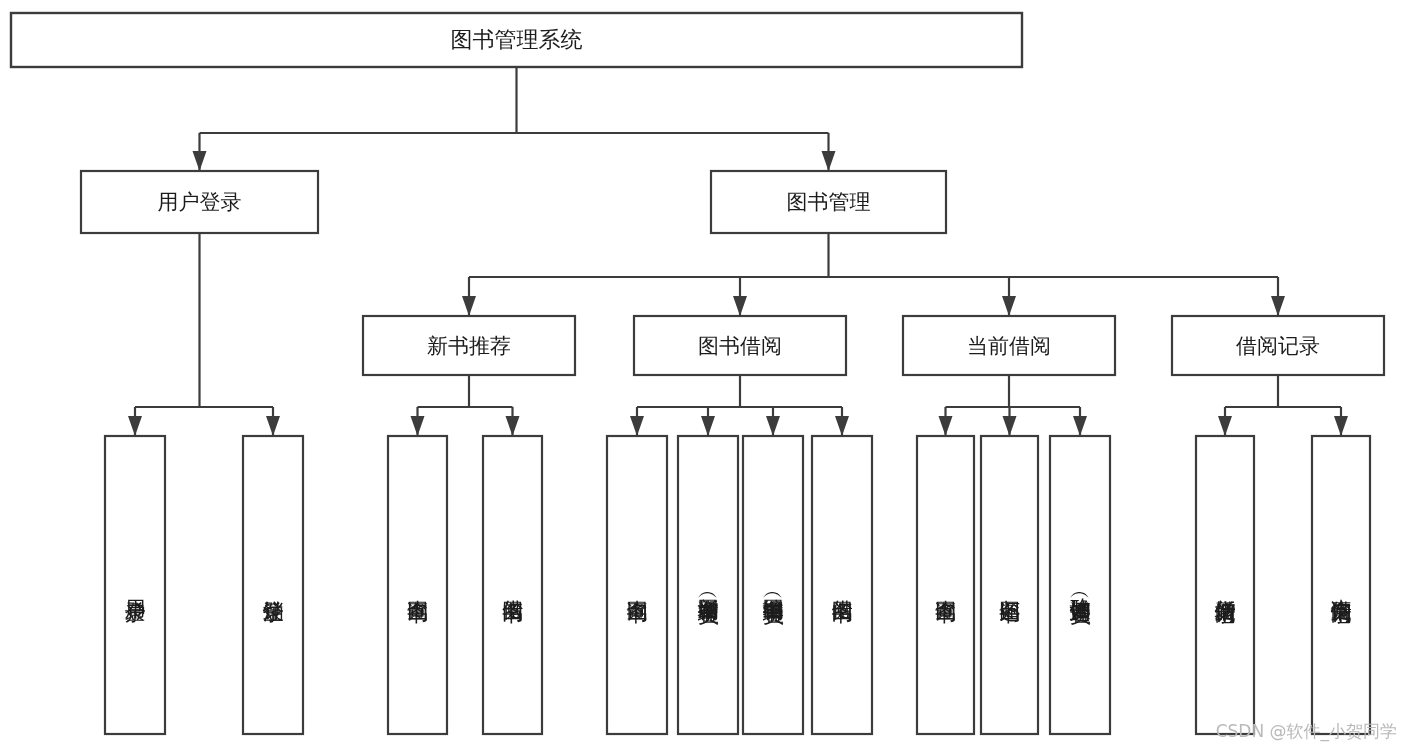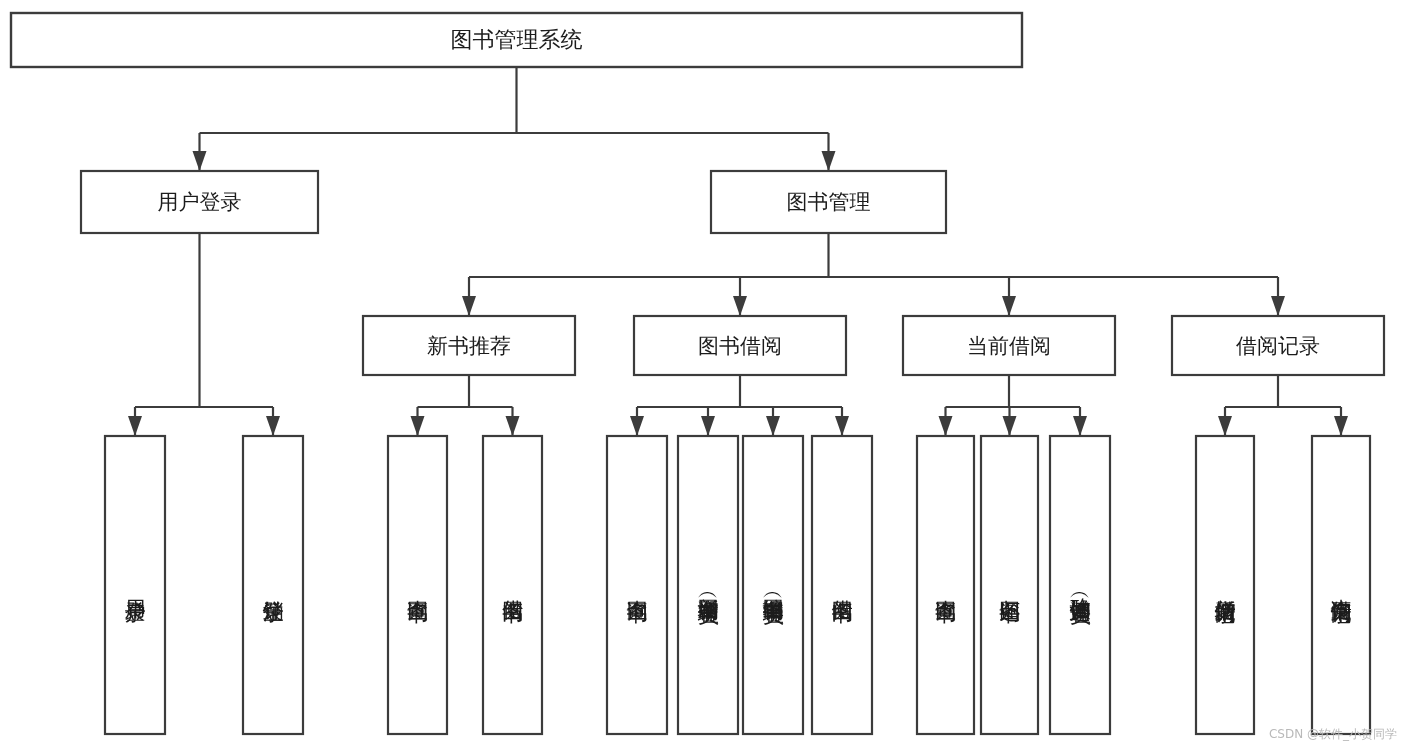--- a/index.html
+++ b/index.html
@@ -75,21 +75,21 @@
     justify-content: center;
     text-align: center;
     white-space: nowrap;
     pointer-events: none;
   }
   .watermark {
     position: absolute;
     right: 8px;
     bottom: 4px;
     font-family: "DejaVu Sans", "Liberation Sans", sans-serif;
-    font-size: 12px;
+    font-size: 17px;
     color: #b9b9b9;
     white-space: nowrap;
     user-select: none;
   }
 </style>
 </head>
 <body>
 
 <div id="diagram-root">
 

